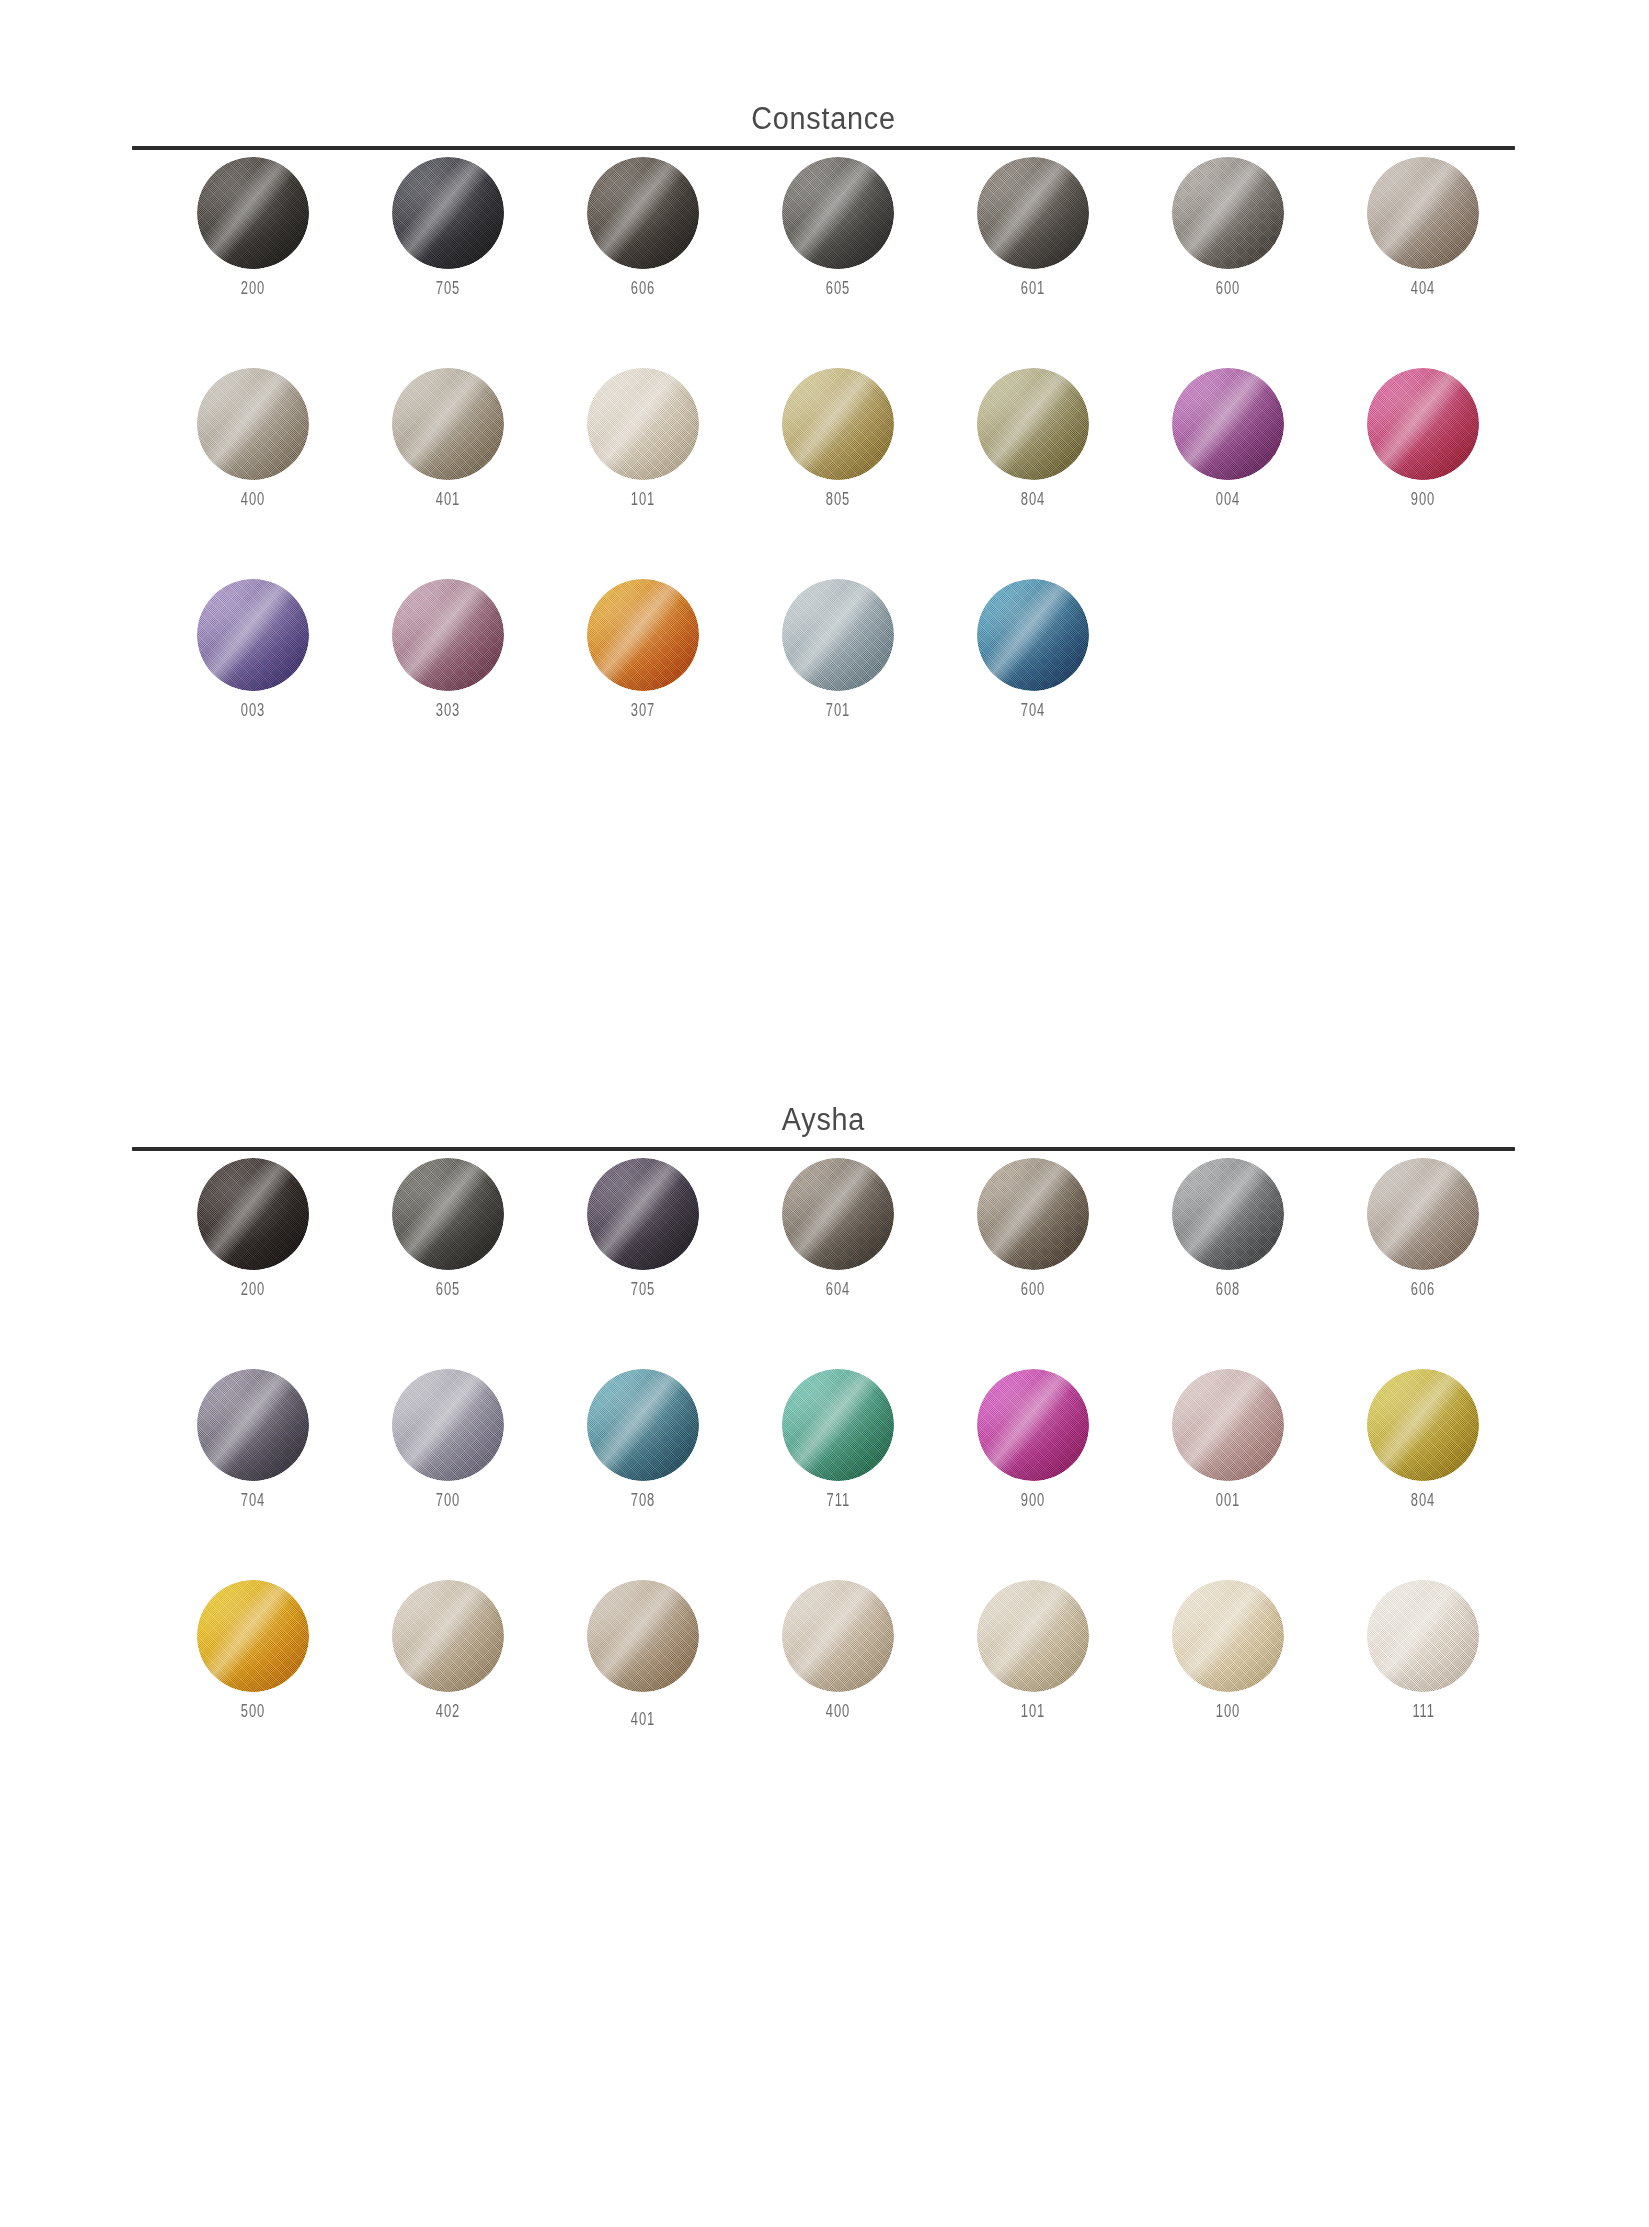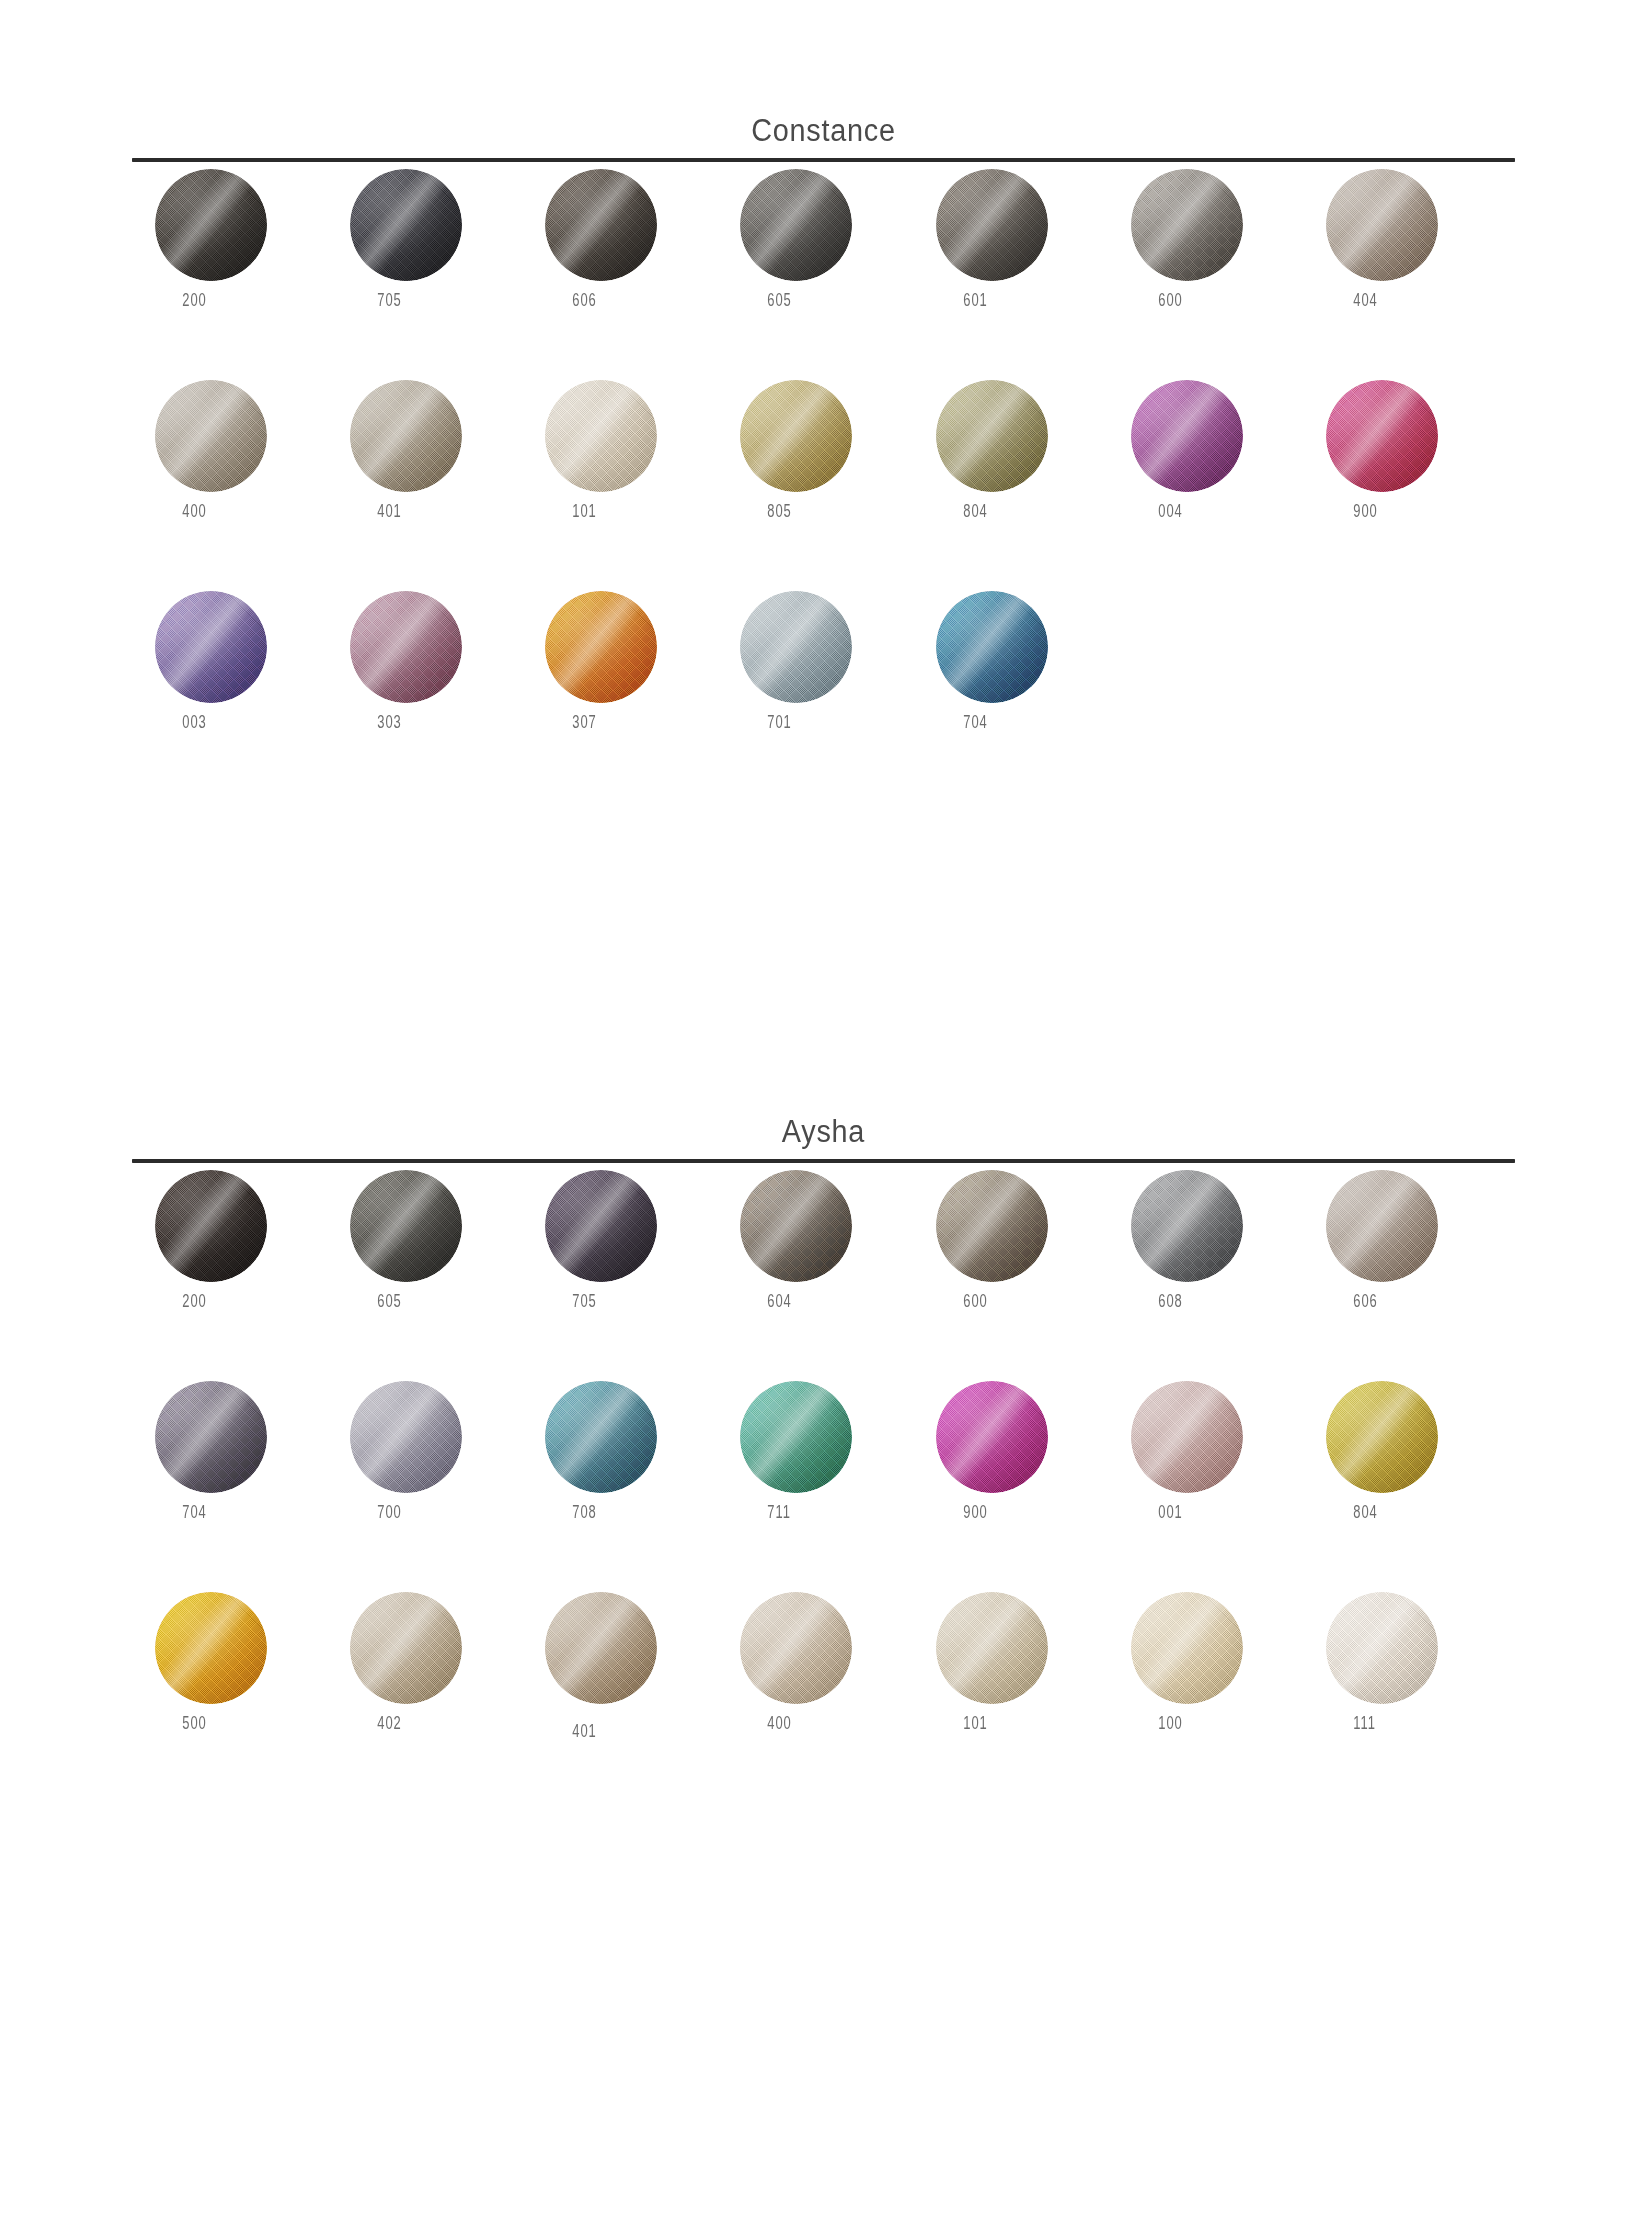--- a/index.html
+++ b/index.html
@@ -6,21 +6,21 @@
   body{
     width:1650px;height:2227px;
     font-family:"Liberation Sans","DejaVu Sans",sans-serif;
     -webkit-font-smoothing:antialiased;
     overflow:hidden;
   }
   .page{position:relative;width:1650px;height:2227px;background:#fff;}
 
   
   .section{position:absolute;left:0;width:1650px;}
-  .section-head{position:relative;width:1383px;margin:16px auto 0 132px;}
+  .section-head{position:relative;width:1383px;margin:4px auto 0 132px;}
   .section-title{
     text-align:center;
     font-size:31px;
     font-weight:400;
     color:#4a4a4a;
     letter-spacing:0.8px;
     font-family:"Liberation Sans","DejaVu Sans",sans-serif;
     transform:scaleX(.93);
     line-height:1.05;
     padding-bottom:10.6px;
@@ -38,20 +38,21 @@
     display:grid;
     grid-template-columns:repeat(7,1fr);
     row-gap:0px;
   }
   .swatch-cell{
     position:relative;
     width:195px;
     height:211px;
     display:flex;
     flex-direction:column;
+    align-items:center;
     justify-content:flex-start;
   }
   .swatch-disc{
     position:relative;
     width:112px;height:112px;
     border-radius:50%;
     overflow:hidden;
     margin-top:6.6px;
     flex:none;
   }

